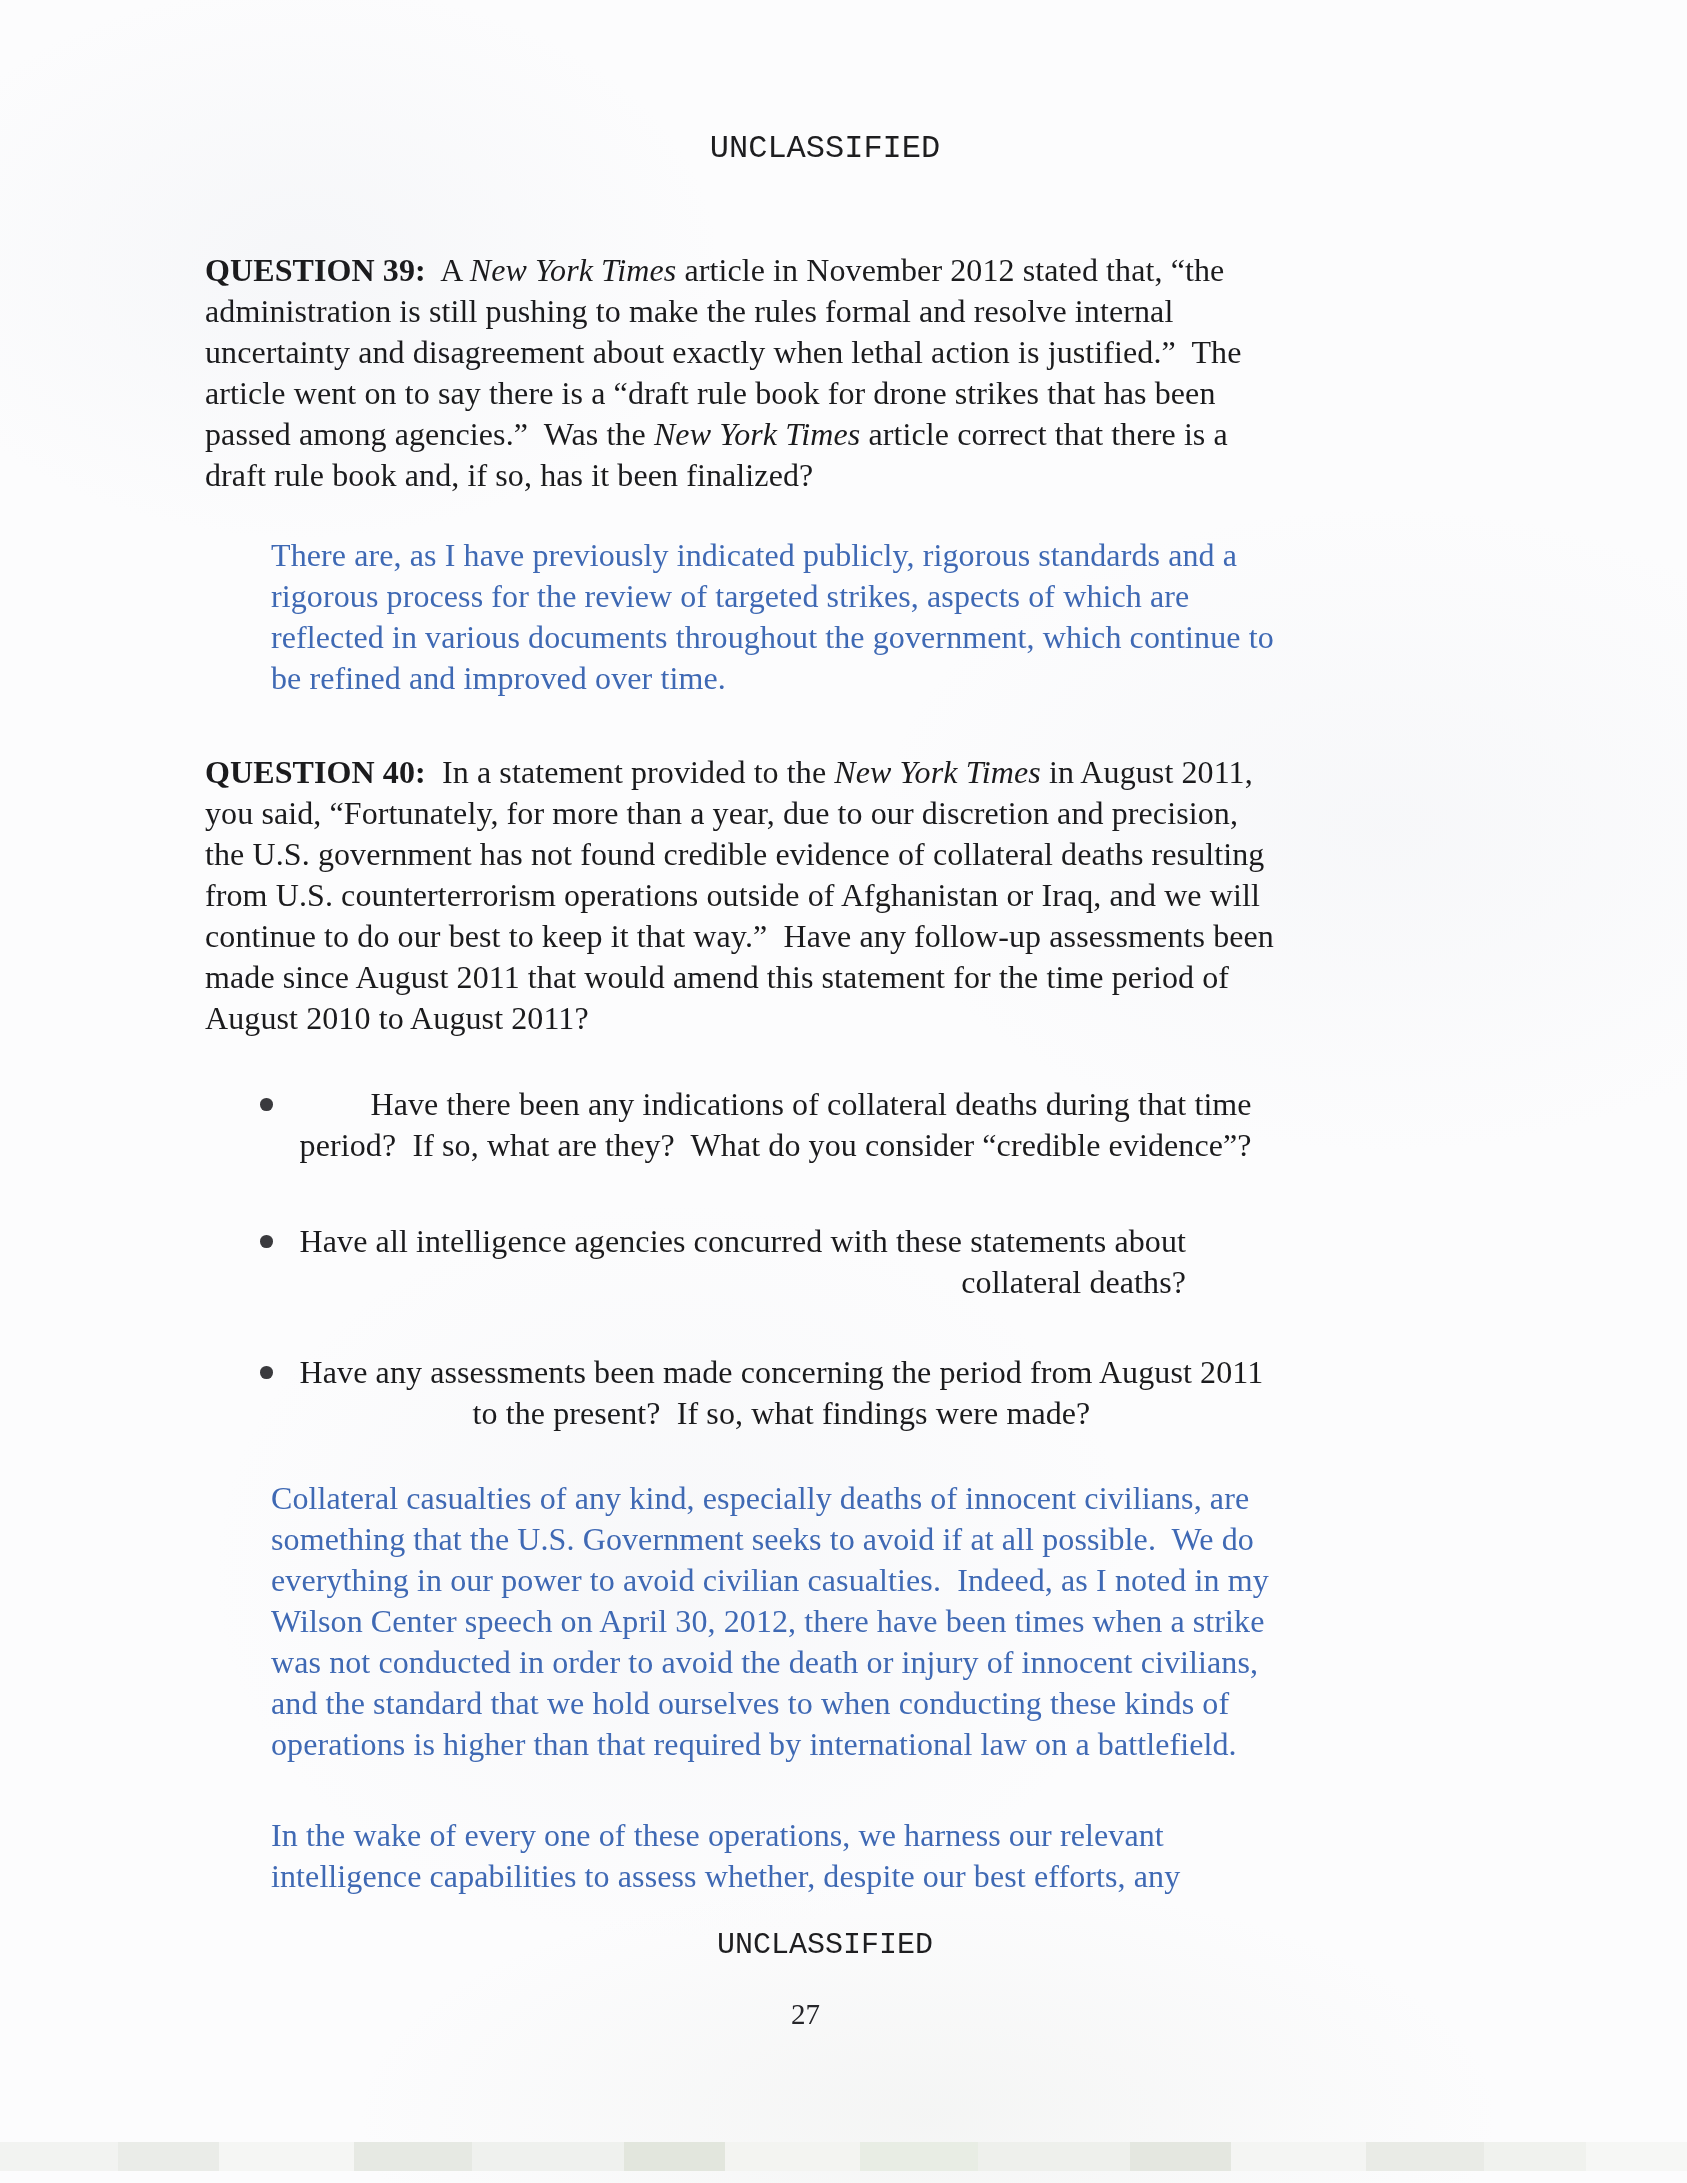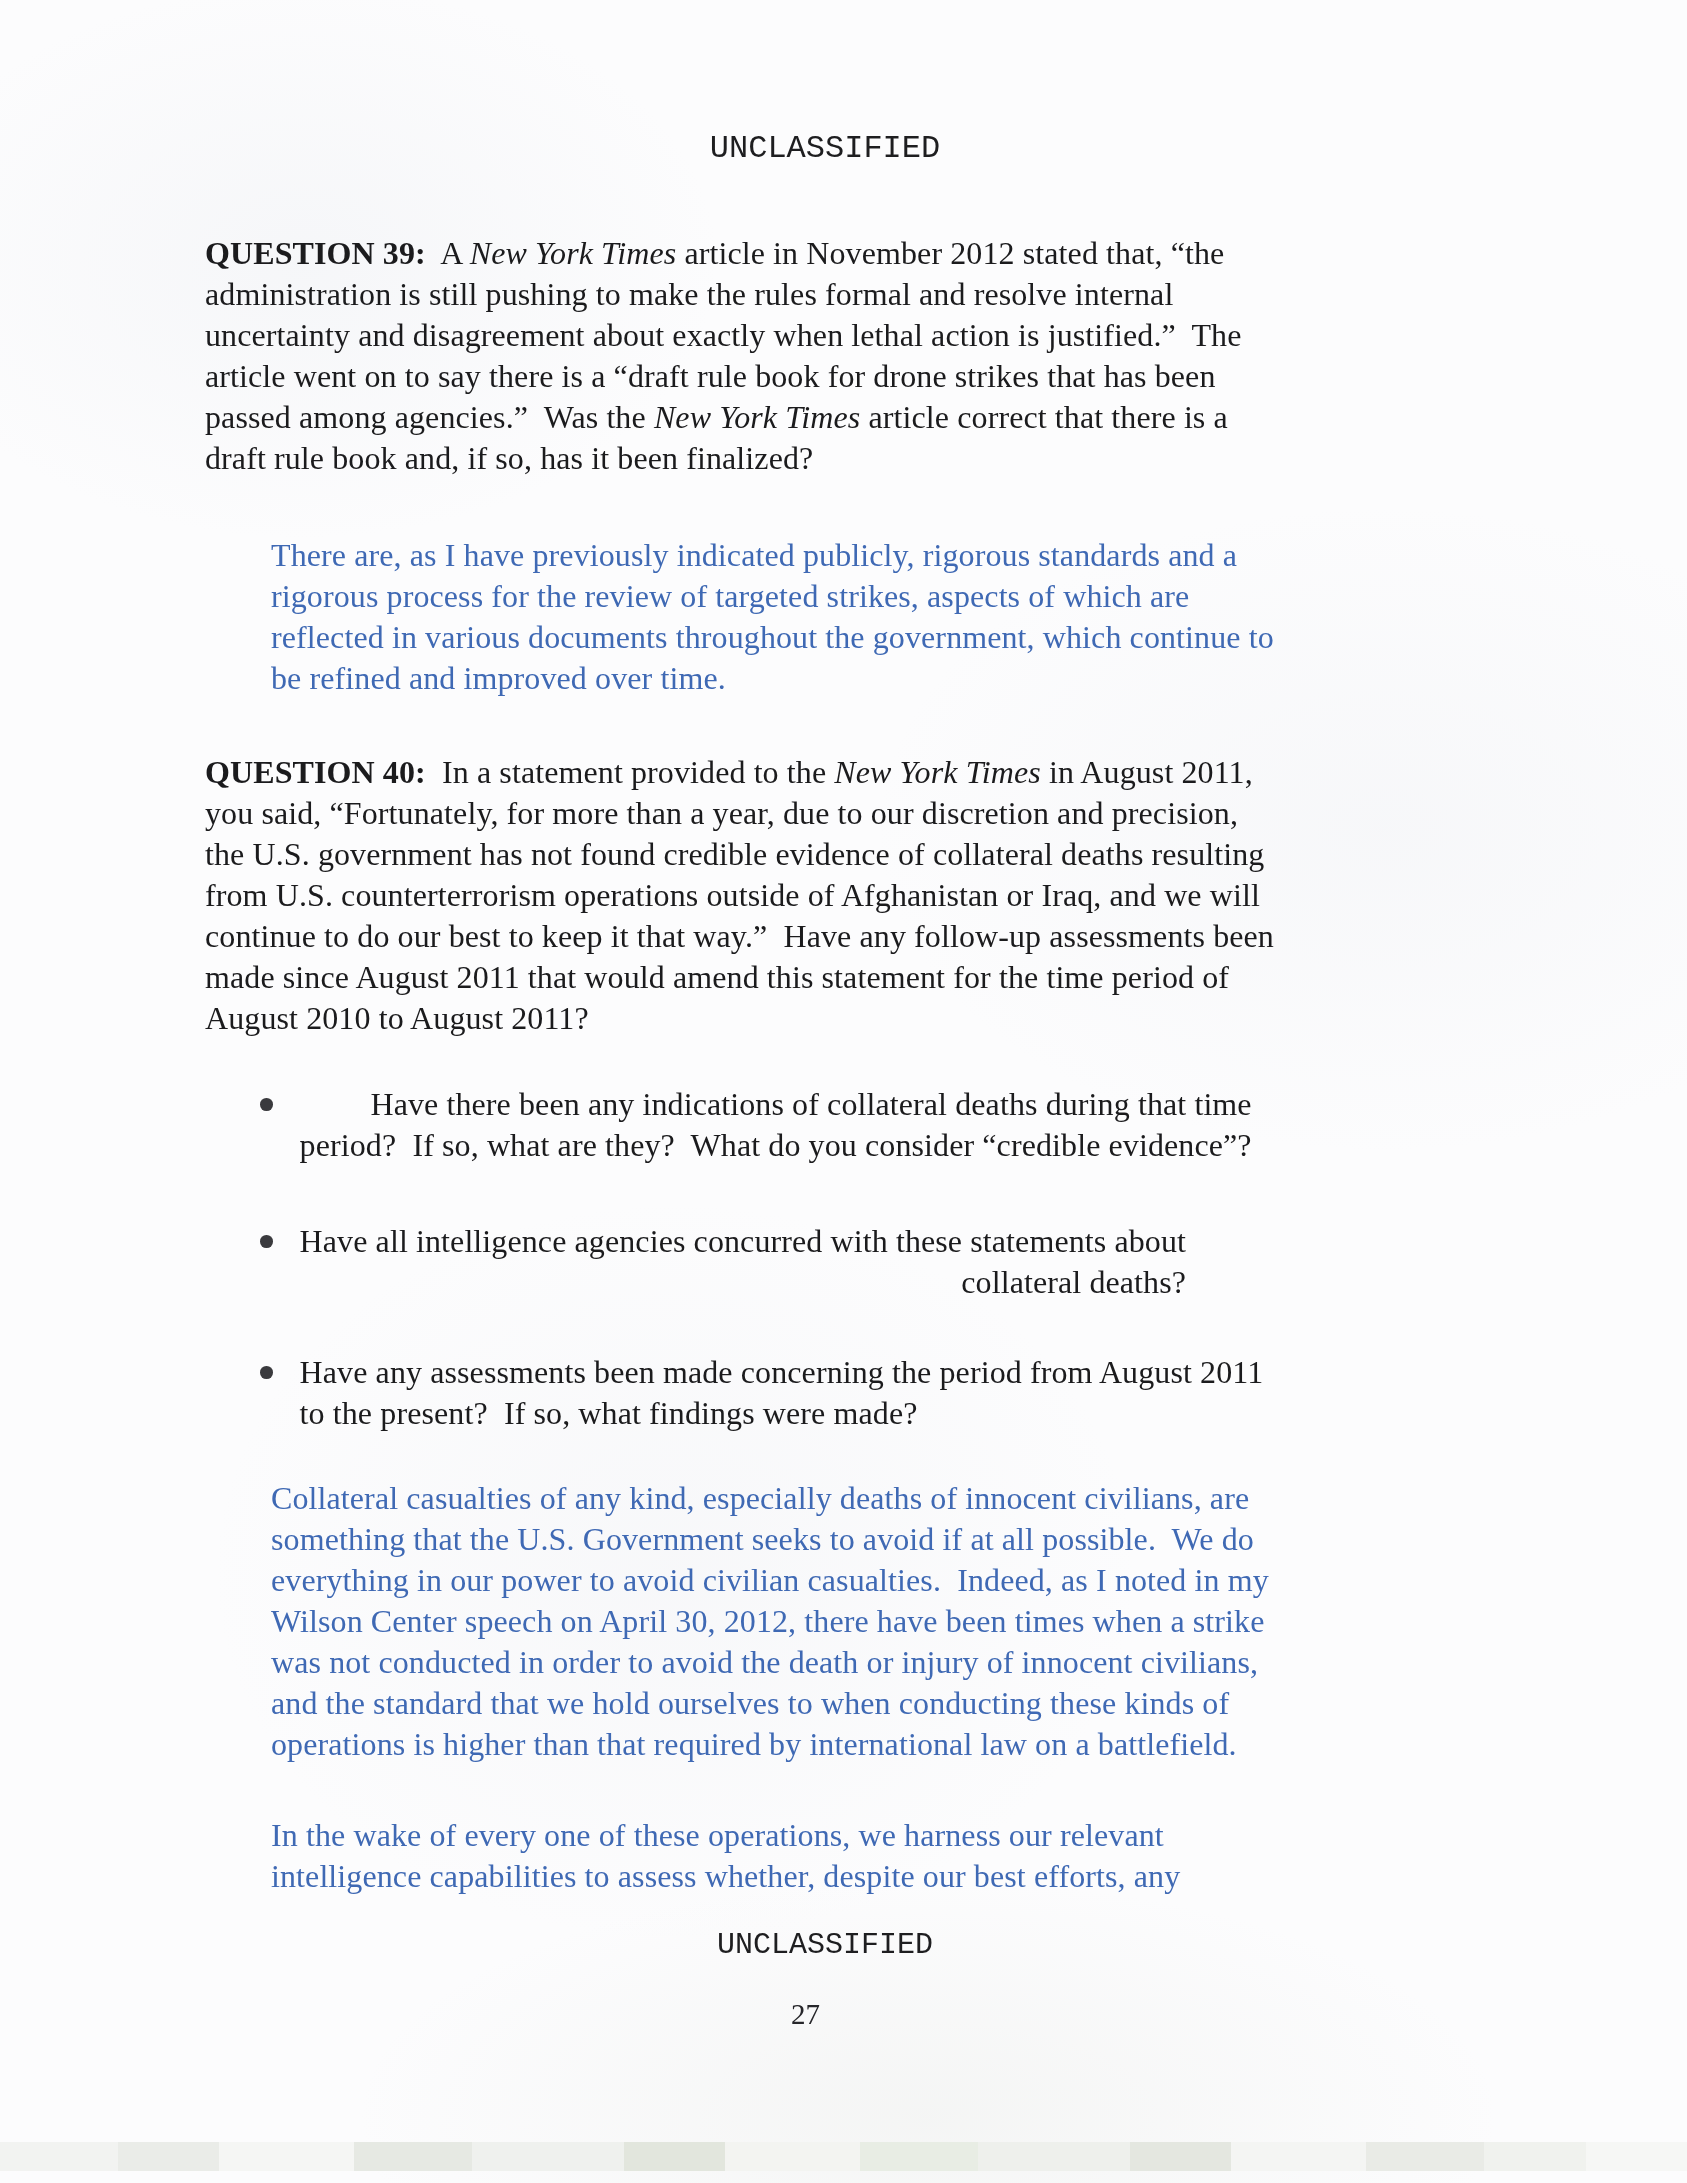--- a/index.html
+++ b/index.html
@@ -32,35 +32,35 @@
     font-size:32px;line-height:41px;letter-spacing:0.1px;
     color:var(--text-black,#1b1b1d);
     white-space:pre-wrap;
   }
   .para{position:absolute;}
   .blue{color:var(--answer-blue,#3f69b4);}
   .q{left:205px;max-width:1270px;}
   .a{left:263px;max-width:1217px;margin-left:8px;}
   .bullet{position:absolute;left:260px;display:flex;align-items:flex-start;max-width:1244px;}
   .dot{flex:none;width:12.6px;height:12.6px;border-radius:50%;background:#3a3a3e;margin:14px 27px 0 0;}
-  .b1{top:1084px;text-align:right;} .b2{top:1221px;text-align:right;} .b3{top:1352px;}
+  .b1{top:1084px;text-align:right;} .b2{top:1221px;text-align:right;} .b3{top:1352px;text-align:center;}
   .scan-strip{
     position:absolute;left:0;top:2142px;width:1687px;height:29px;
     display:flex;overflow:hidden;
   }
   .scan-strip > div{height:100%;}
   b{font-weight:bold;}
   i{font-style:italic;}
 </style>
 </head>
 <body style="background: rgb(252, 252, 253);">
 
 <div class="mono header-class">UNCLASSIFIED</div>
 
-<div class="para ptext q" style="top:233px;"><b>QUESTION 39:</b>  A <i>New York Times</i> article in November 2012 stated that, “the
+<div class="para ptext q" style="top:250px;"><b>QUESTION 39:</b>  A <i>New York Times</i> article in November 2012 stated that, “the
 administration is still pushing to make the rules formal and resolve internal
 uncertainty and disagreement about exactly when lethal action is justified.”  The
 article went on to say there is a “draft rule book for drone strikes that has been
 passed among agencies.”  Was the <i>New York Times</i> article correct that there is a
 draft rule book and, if so, has it been finalized?</div>
 
 <div class="para ptext a blue" style="top:535px;">There are, as I have previously indicated publicly, rigorous standards and a
 rigorous process for the review of targeted strikes, aspects of which are
 reflected in various documents throughout the government, which continue to
 be refined and improved over time.</div>

